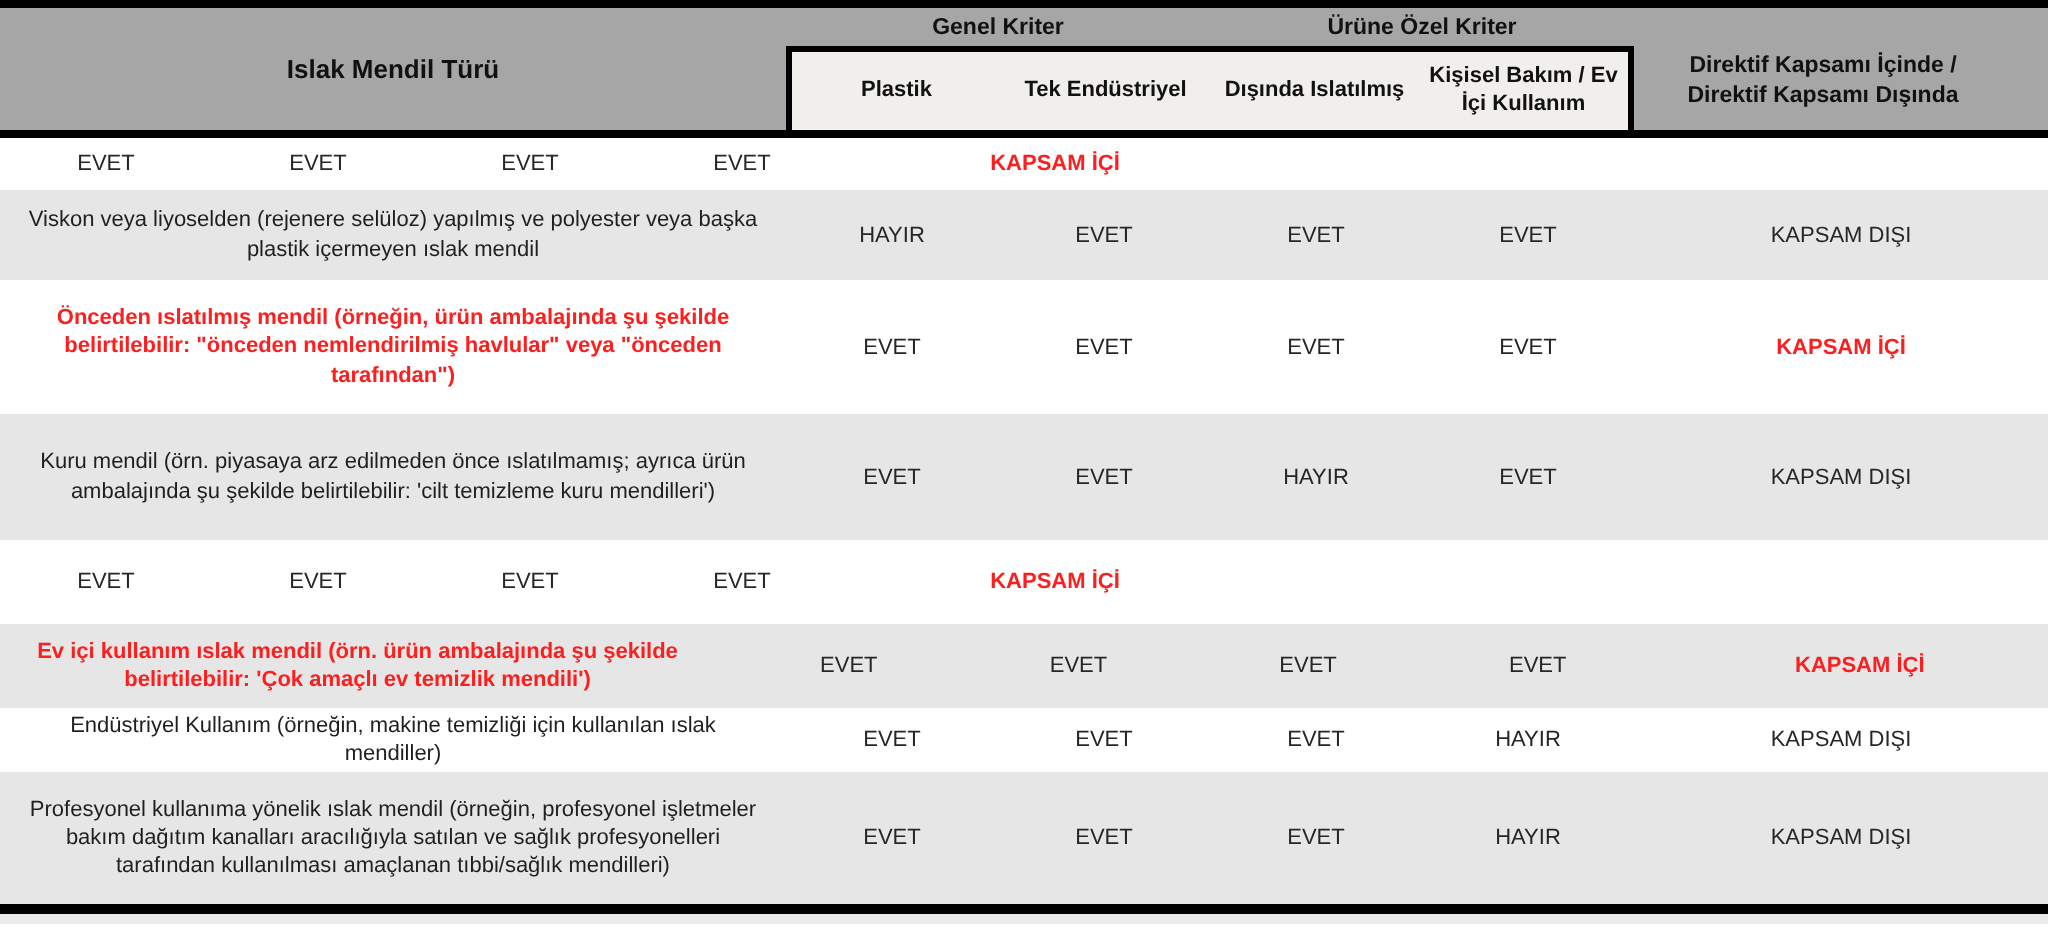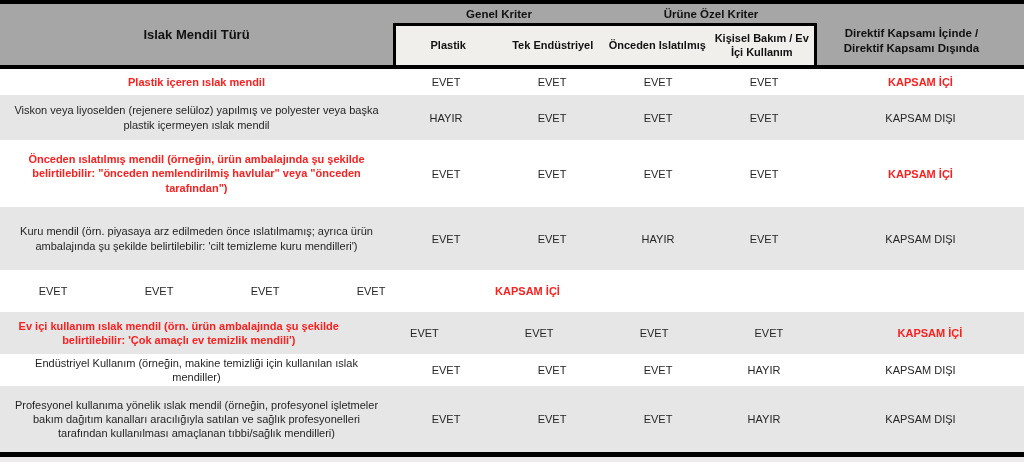--- a/index.html
+++ b/index.html
@@ -85,30 +85,29 @@
     <div class="h-type">Islak Mendil Türü</div>
 
     <div class="h-criteria">
       <div class="h-groups">
         <div class="h-group">Genel Kriter</div>
         <div class="h-group">Ürüne Özel Kriter</div>
       </div>
       <div class="h-subbox">
         <div class="h-sub">Plastik</div>
         <div class="h-sub">Tek Endüstriyel</div>
-        <div class="h-sub">Önceden Islatılmış</div>
+        <div class="h-sub">Dışında Islatılmış</div>
         <div class="h-sub">Kişisel Bakım / Ev İçi Kullanım</div>
       </div>
     </div>
 
     <div class="h-scope">Direktif Kapsamı İçinde / Direktif Kapsamı Dışında</div>
   </div>
 
   <div class="row r0 hl">
-    <div class="c-type">Plastik içeren ıslak mendil</div>
     <div class="c-val">EVET</div>
     <div class="c-val">EVET</div>
     <div class="c-val">EVET</div>
     <div class="c-val">EVET</div>
     <div class="c-scope">KAPSAM İÇİ</div>
   </div>
 
   <div class="row r1 alt">
     <div class="c-type">Viskon veya liyoselden (rejenere selüloz) yapılmış ve polyester veya başka plastik içermeyen ıslak mendil</div>
     <div class="c-val">HAYIR</div>

